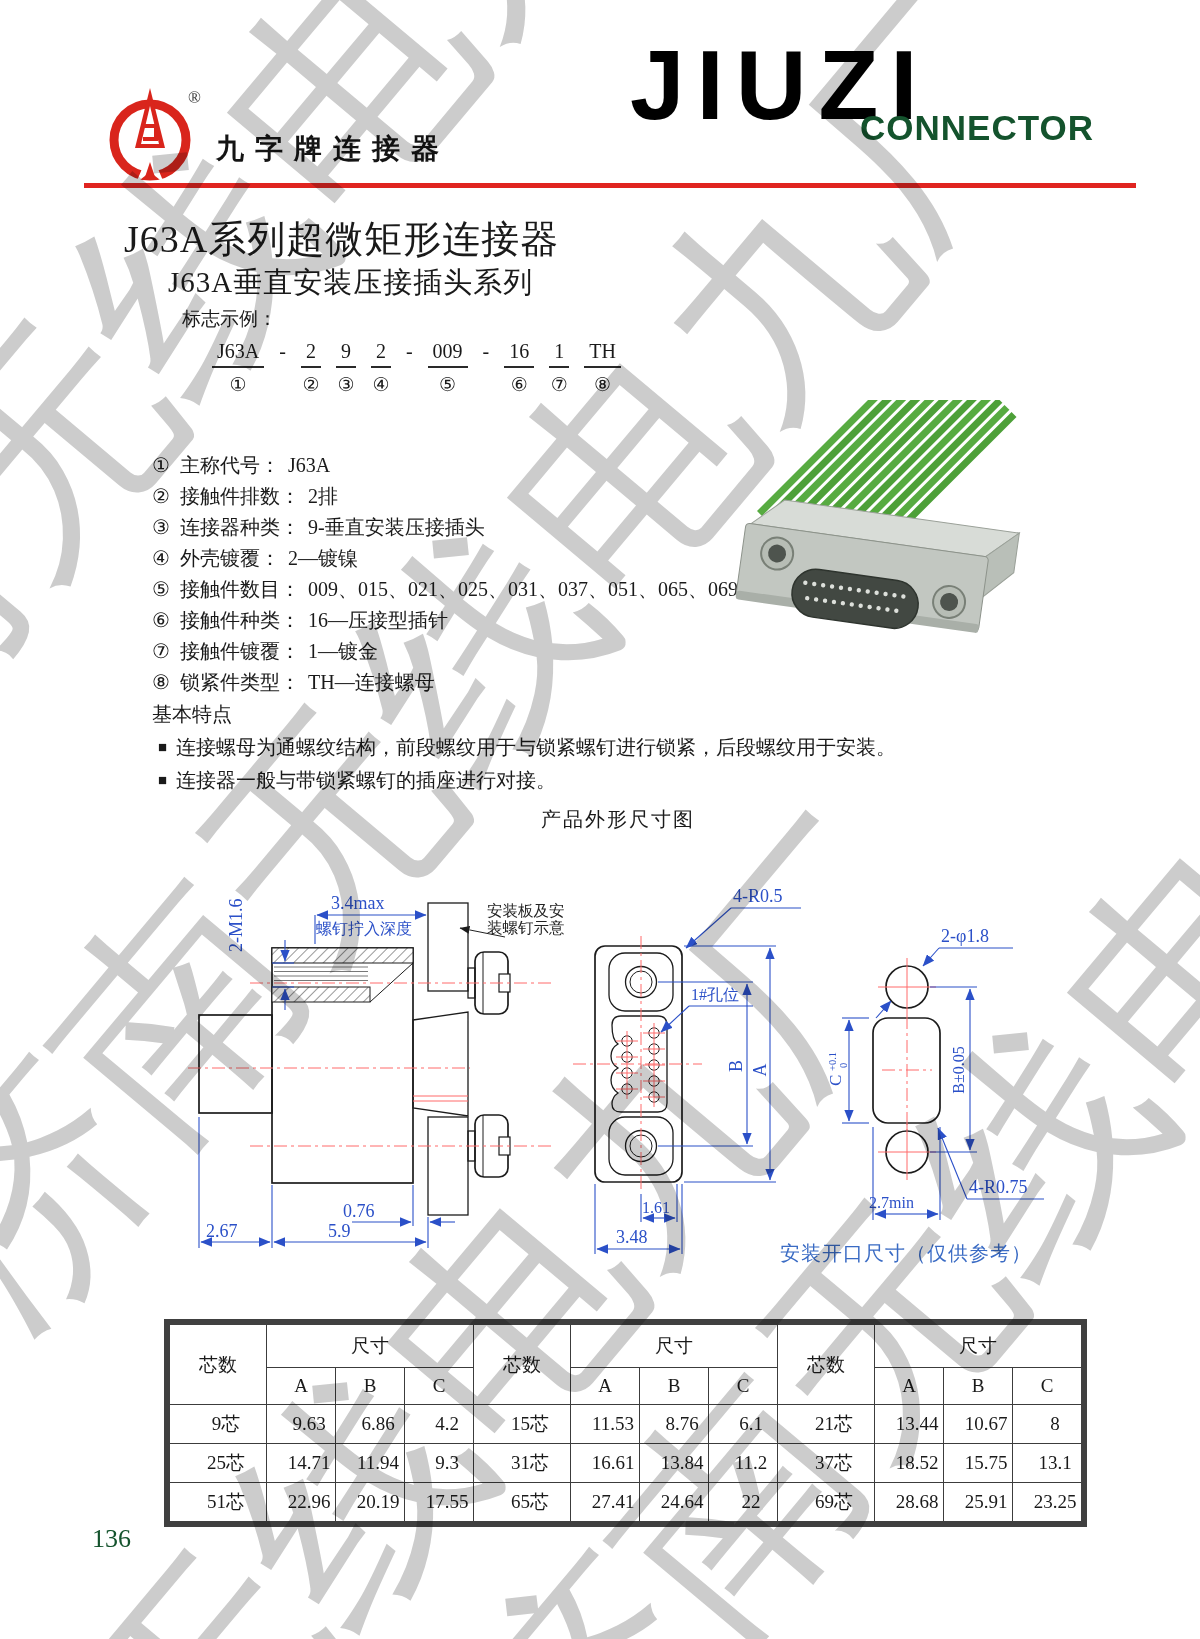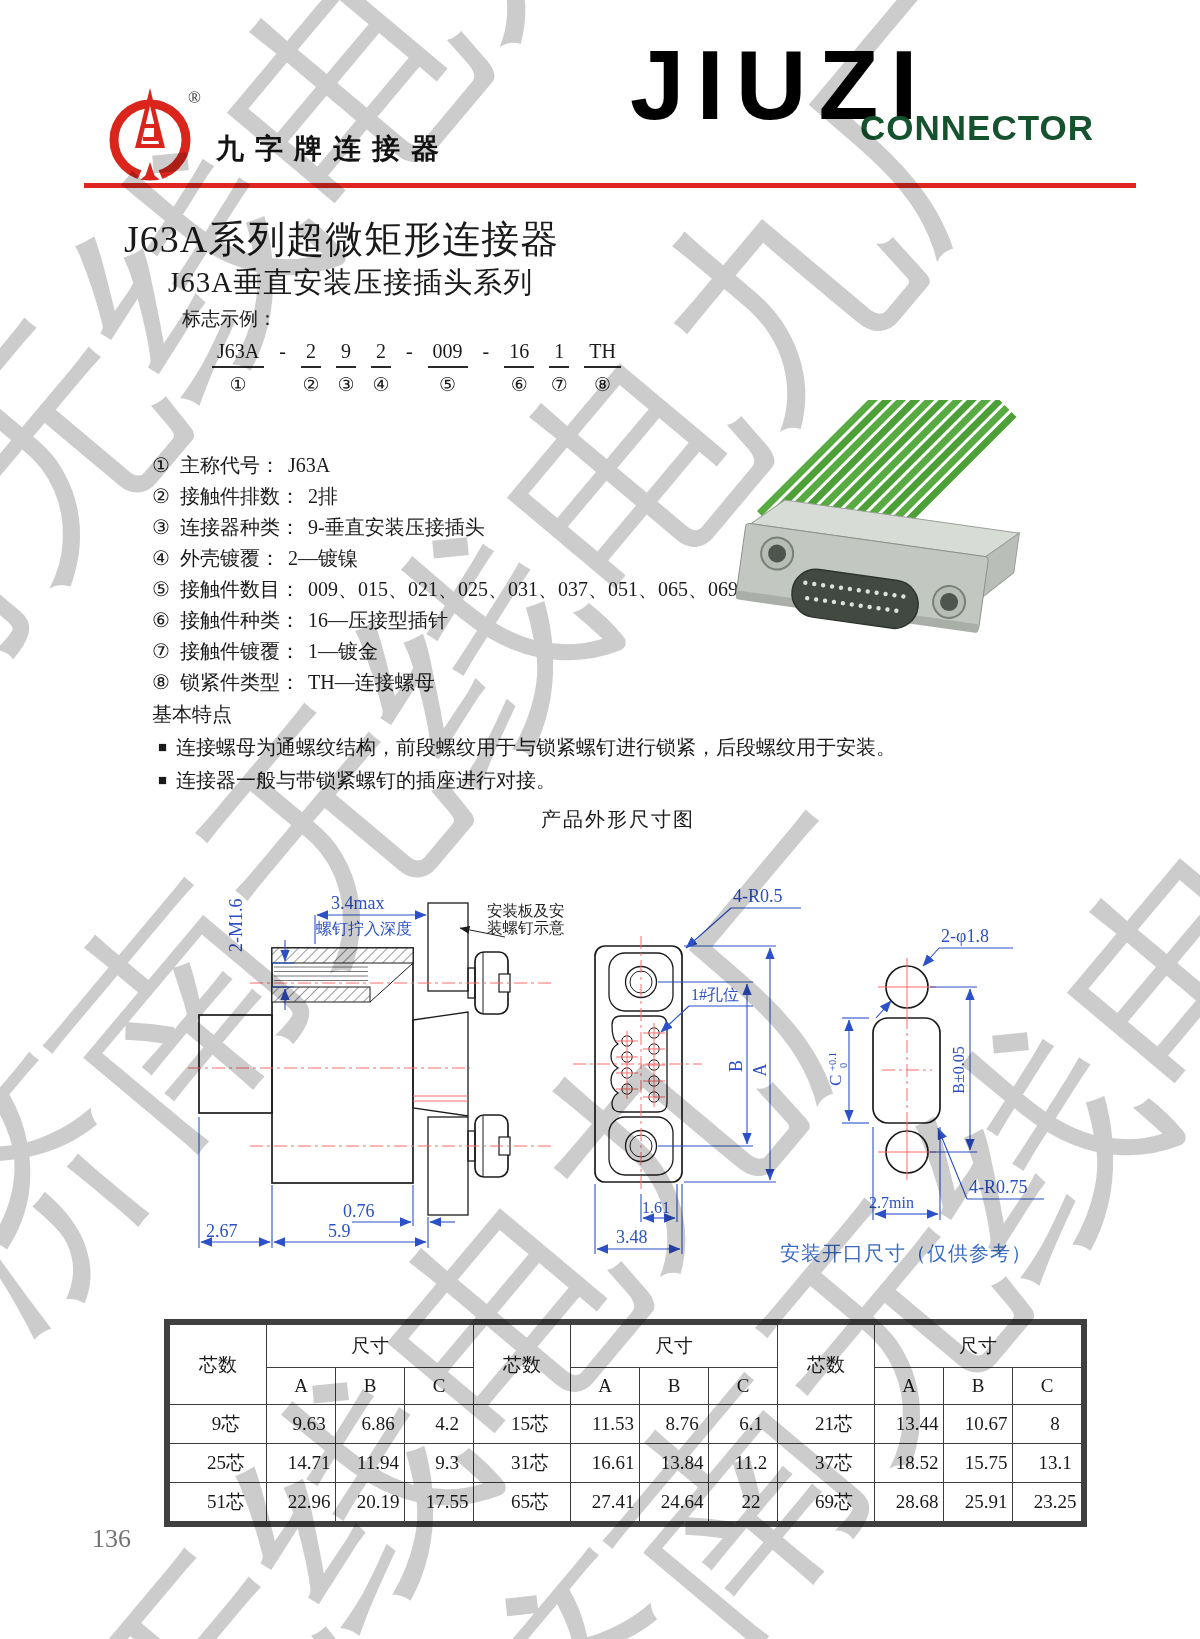--- a/index.html
+++ b/index.html
@@ -59,21 +59,21 @@
   .redthin{stroke:#ff6b6b;stroke-width:1;fill:none;}
   .cap-blue{fill:#3a6bc4;font-size:20px;letter-spacing:1px;}
   
   .dim-table{position:absolute;left:164px;top:1319px;border-collapse:collapse;table-layout:fixed;
              font-size:19px;text-align:center;z-index:1;}
   .dim-table td{border:1px solid #3c3c3c;padding:0;}
   .dim-table{border:6px solid #404040;}
   .col-cores{width:96px;} .col-abc{width:68px;}
   .row-h1 td{height:42px;} .row-h2 td{height:36px;} .row-d td{height:38px;padding-left:16px;}
   
-  .pagenum{position:absolute;left:92px;top:1524px;font-size:26px;color:#737373;}
+  .pagenum{position:absolute;left:92px;top:1524px;font-size:26px;color:#14532d;}
 </style>
 </head>
 <body>
 
 <div class="page">
 
   <div class="wm" style="left:-140px;top:1205px;">济南无线电九厂</div>
   <div class="wm" style="left:420px;top:1700px;">济南无线电九厂</div>
   <div class="wm" style="left:-420px;top:820px;">济南无线电九厂</div>
   <div class="wm" style="left:-260px;top:2050px;">济南无线电九厂</div>

